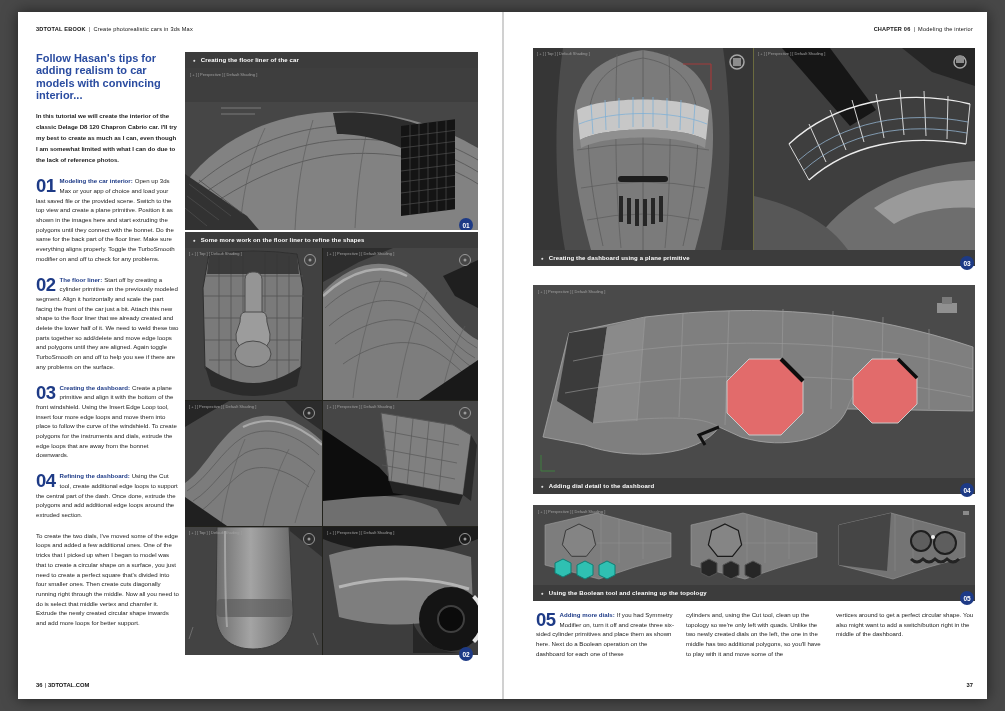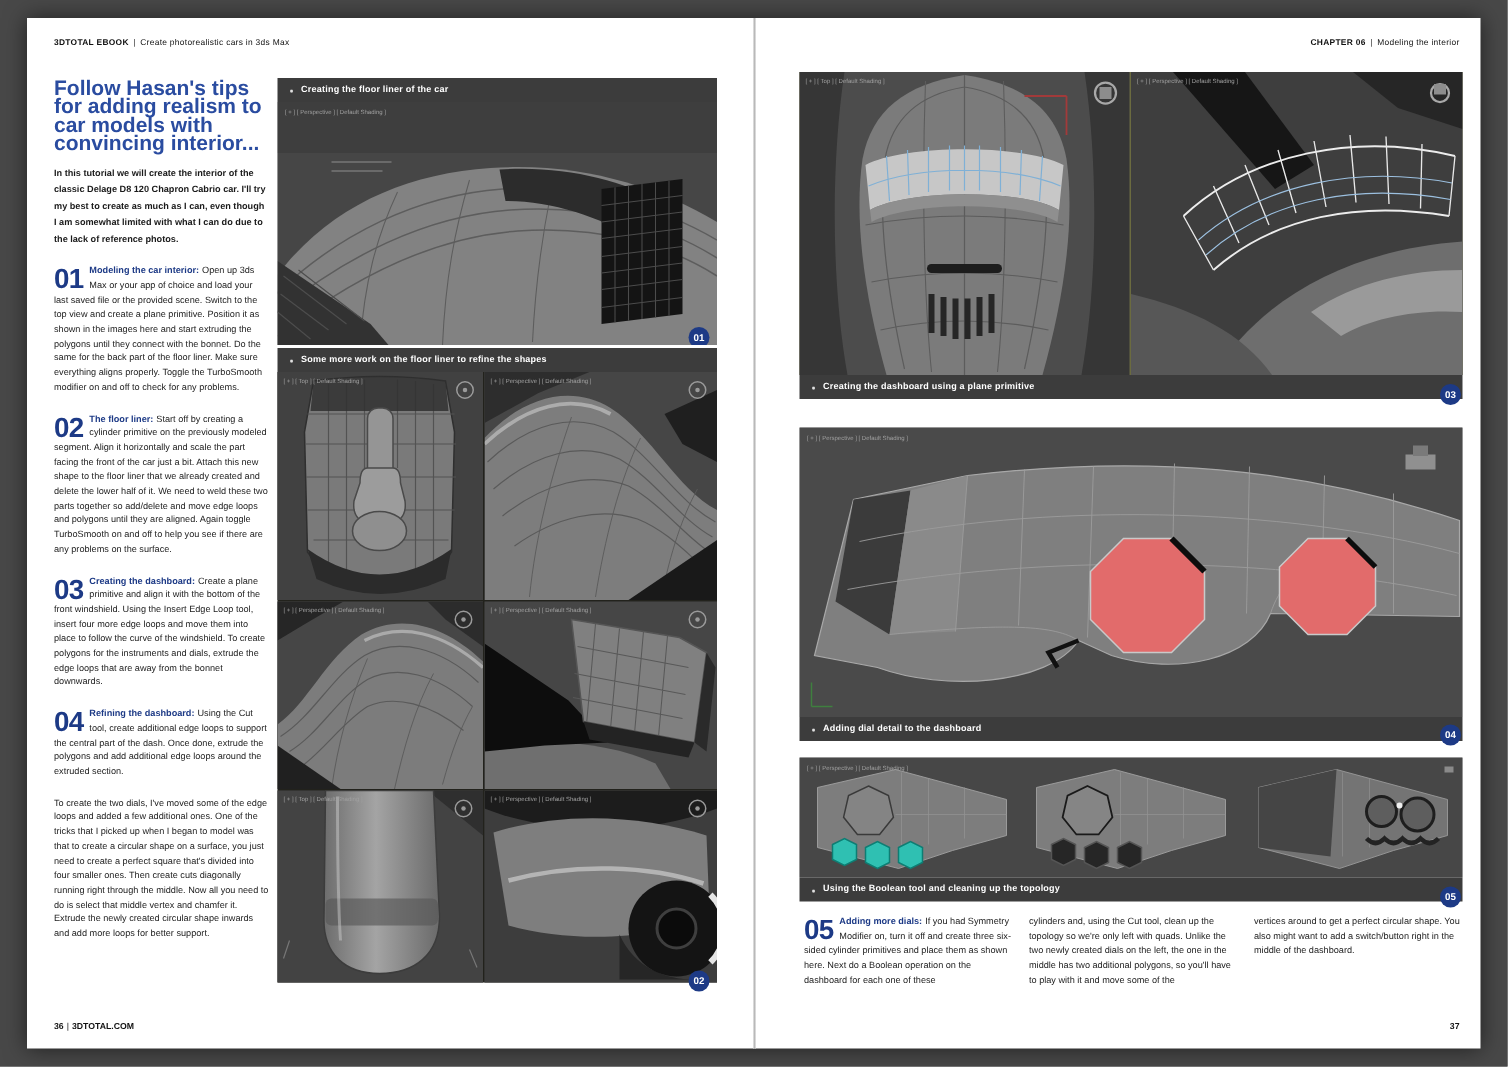--- a/index.html
+++ b/index.html
@@ -15,21 +15,21 @@
   .hdr-right { right:14px; text-align:right; }
   .hdr b { font-weight:bold; }
   .hdr .sep { margin:0 3px; color:#333; }
   .ftr { position:absolute; bottom:11px; font-size:5.8px; font-weight:bold; color:#111; }
   .ftr-left { left:18px; }
   .ftr-right { right:14px; }
   .ftr .sep { margin:0 2px; font-weight:normal; }
 
   
   .lcol { position:absolute; left:18px; top:40px; width:143px; }
-  .headline { font-size:14px; line-height:12.3px; font-weight:bold; color:#2a4ca0; margin-bottom:9px; }
+  .headline { font-size:11px; line-height:12.3px; font-weight:bold; color:#2a4ca0; margin-bottom:9px; }
   .intro { font-size:6.1px; line-height:11px; font-weight:bold; color:#1a1a1a; margin-bottom:11px; }
   .step { clear:left; margin-bottom:11px; font-size:6.1px; line-height:9.7px; color:#222; }
   .step-num { float:left; font-size:18.5px; line-height:17px; font-weight:bold; color:#1d3a86; letter-spacing:-.5px; margin:1px 4px 0 0; }
   .step-title { font-weight:bold; color:#1d3a86; margin-right:2px; }
   .closing { font-size:6.1px; line-height:9.7px; color:#222; }
 
   
   .fig { position:absolute; }
   .capbar { position:relative; height:16px; background:#3c3c3c; color:#fff;
     display:flex; align-items:center; gap:5px; padding:0 8px; }

